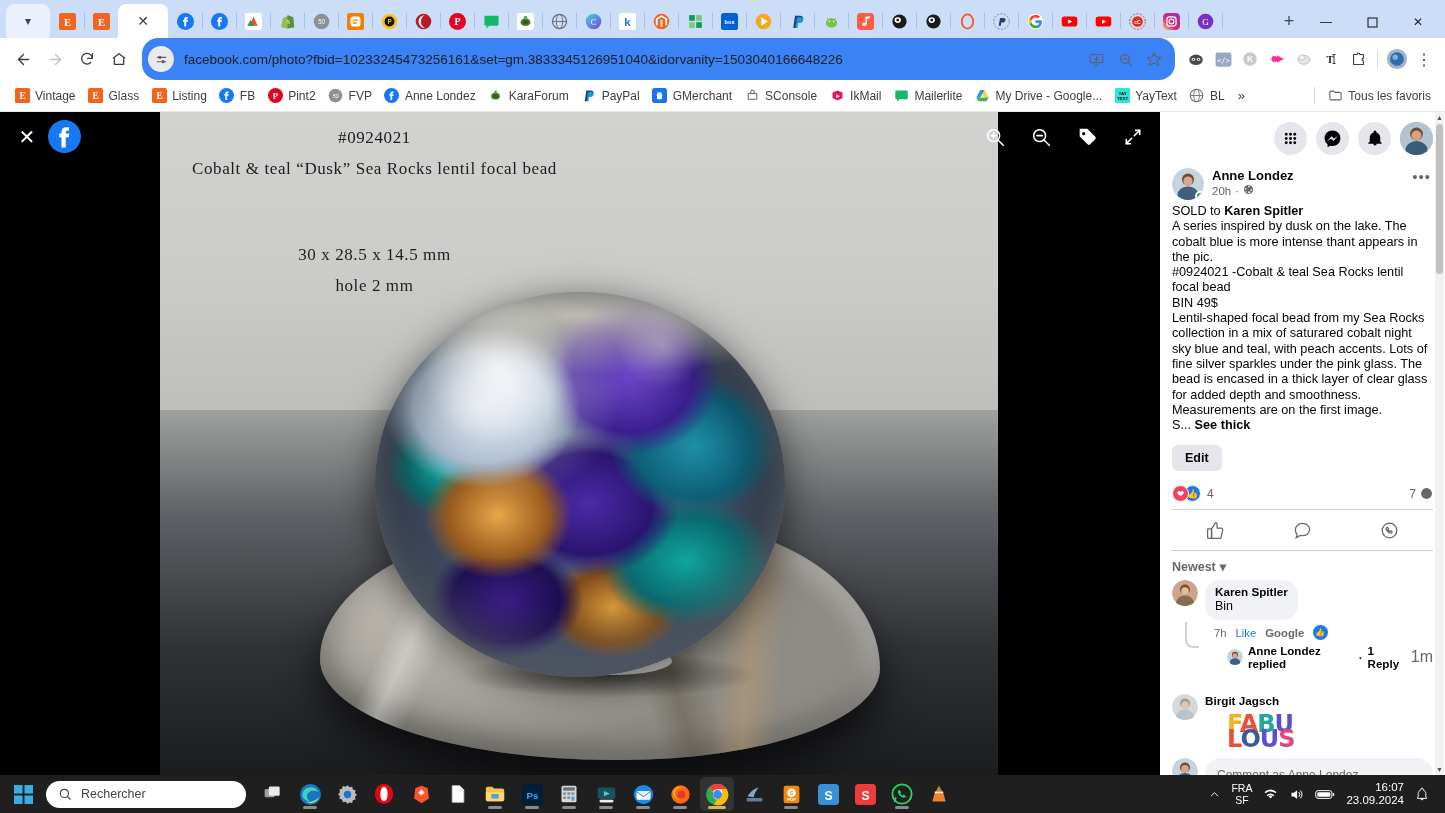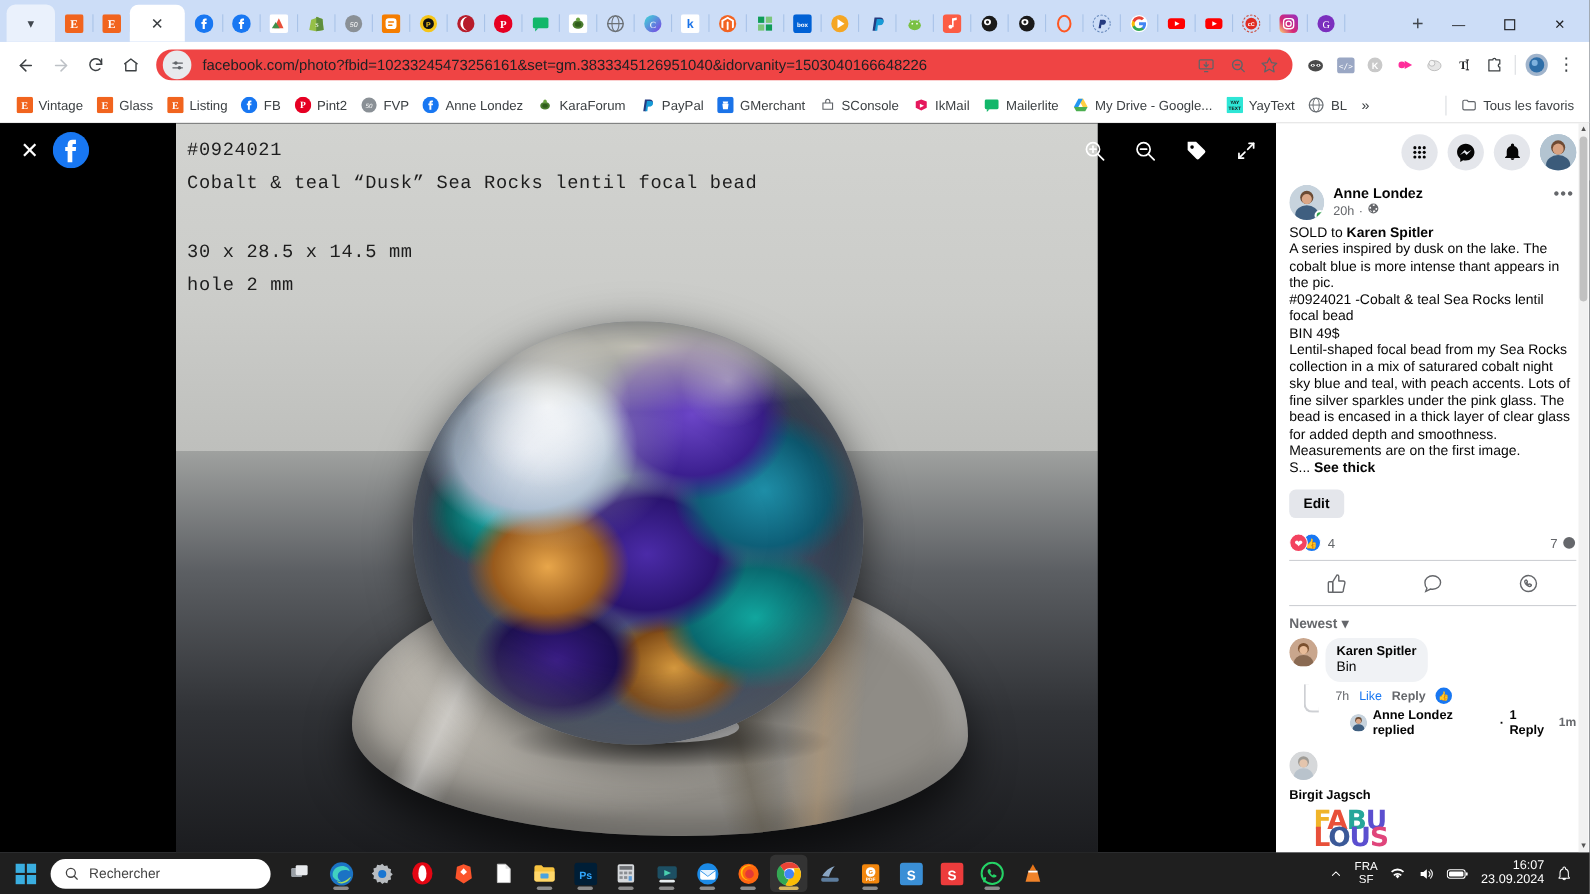--- a/index.html
+++ b/index.html
@@ -50,21 +50,21 @@
   .toolbar {
     height:42px; background:#fff; display:flex; align-items:center;
     padding:0 8px; gap:2px;
   }
   .tbtn {
     width:30px;height:30px;border-radius:50%;
     display:flex;align-items:center;justify-content:center;
     color:#474747; flex:0 0 auto;
   }
   .omnibox {
-    flex:1; height:28px; background:#ef4444; border-radius:16px;
+    flex:1; height:42px; background:#3b82f6; border-radius:16px;
     display:flex; align-items:center; padding:0 8px 0 6px; margin:0 6px;
     min-width:0;
   }
   .omni-lock {
     width:26px;height:26px;border-radius:50%;background:#e8eaed;
     display:flex;align-items:center;justify-content:center; flex:0 0 auto;
   }
   .omni-url {
     flex:1; font-size:13.5px; color:#202124; white-space:nowrap;
     overflow:hidden; text-overflow:ellipsis; padding-left:10px;
@@ -167,25 +167,25 @@
       radial-gradient(circle at 30% 20%, rgba(255,255,255,.75) 0%, rgba(255,255,255,0) 18%),
       radial-gradient(circle at 70% 14%, rgba(255,255,255,.35) 0%, rgba(255,255,255,0) 10%);
   }
   .bead::after{
     content:""; position:absolute; inset:0; border-radius:50%;
     box-shadow: inset 0 -26px 46px rgba(255,255,255,.22),
                 inset 0 20px 30px rgba(255,255,255,.10);
     background: radial-gradient(ellipse 90% 22% at 50% 6%, rgba(232,226,205,.75), transparent 70%);
   }
   .overlay-text{
-    position:absolute; left:10px; top:16px; z-index:5;
-    font-family:Liberation Mono, monospace; color:#1d1d1d;
+    position:absolute; left:32px; top:16px; z-index:5;
+    font-family:Liberation Serif, serif; color:#1d1d1d;text-align:center;
   }
   .ot-line{ font-size:17px; letter-spacing:.6px; margin-bottom:11px; white-space:nowrap; }
-  .ot-line.big{ margin-bottom:12px; }
+  .ot-line.big{ margin-bottom:34px; }
   .ot-gap{ height:32px; }
 
   
   .fbpanel {
     width:285px; background:#fff; display:flex; flex-direction:column;
     flex:0 0 285px; position:relative;
   }
   .fb-topbar {
     height:52px; display:flex; align-items:center; justify-content:flex-end;
     gap:9px; padding:0 12px 0 8px; background:#fff;
@@ -243,21 +243,21 @@
   .c-name { font-size:11.7px; font-weight:600; color:#050505; line-height:14px;}
   .c-text { font-size:12.5px; color:#050505; line-height:15px;}
   .c-actions { display:flex; align-items:center; gap:9px; font-size:11.3px; color:#65676b; padding:5px 0 0 9px;}
   .c-actions .strong{ font-weight:600; }
   .c-actions .blue{ color:#1877f2; font-weight:400; }
   .mini-like{ width:15px;height:15px;border-radius:50%;background:#1877f2;display:inline-flex;
     align-items:center;justify-content:center;color:#fff;font-size:8px;}
   .replied-row{ display:flex; align-items:center; gap:5px; font-size:11.6px; color:#050505;
     font-weight:600; padding:4px 0 0 22px; position:relative;}
   .replied-row .tinypfp{ width:16px;height:16px;border-radius:50%;overflow:hidden;position:relative;flex:0 0 auto;}
-  .replied-row .ago{ font-weight:700; color:#65676b; font-size:11px;}
+  .replied-row .ago{ font-weight:400; color:#65676b; font-size:16px;}
   .thread-line{ position:absolute; left:12px; top:28px; width:14px;height:26px;
     border-left:2px solid #ced0d4; border-bottom:2px solid #ced0d4; border-bottom-left-radius:8px;}
 
   .fabu { font-family:"DejaVu Sans", sans-serif; font-weight:bold; font-size:24px;
     line-height:17px; letter-spacing:-1px; }
   .fabu .c1{color:#f0b429;} .fabu .c2{color:#e8503a;} .fabu .c3{color:#26a69a;}
   .fabu .c4{color:#5b4fcf;} .fabu .c5{color:#3b5998;} .fabu .c6{color:#e0457b;}
 
   .composer-row{ display:flex; gap:7px; align-items:flex-start; margin-top:10px; }
   .composer {
@@ -1060,21 +1060,21 @@
               </svg>
           </div>
           <div style="min-width:0;">
             <div class="bubble">
               <div class="c-name">Karen Spitler</div>
               <div class="c-text">Bin</div>
             </div>
             <div class="c-actions">
               <span>7h</span>
               <span class="blue">Like</span>
-              <span class="strong">Reply</span>
+              <span class="strong">Google</span>
               <span class="mini-like">👍</span>
             </div>
             <div class="replied-row">
               <div class="thread-line" style="left:-20px;top:-18px;"></div>
               <span class="tinypfp">
                 <svg width="16" height="16" viewBox="0 0 16 16">
                     <circle cx="8" cy="8" r="8" fill="#c7d3dd"></circle>
                     <circle cx="8" cy="5.8" r="3" fill="#6b4b34"></circle>
                     <ellipse cx="8" cy="13.6" rx="5.3" ry="4.3" fill="#3f5f80"></ellipse>
                     <circle cx="8" cy="6.6" r="2.3" fill="#dba787"></circle>
@@ -1082,21 +1082,21 @@
               </span>
               <span>Anne Londez replied</span>
               <span>·</span>
               <span>1 Reply</span>
               <span class="ago">1m</span>
             </div>
           </div>
         </div>
 
         
-        <div class="comment" style="margin-top:13px;flex-direction:column;">
+        <div class="comment" style="margin-top:24px;">
           <div class="cpfp">
             <svg width="26" height="26" viewBox="0 0 26 26">
                 <circle cx="13" cy="13" r="13" fill="#d6d8da"></circle>
                 <circle cx="13" cy="9.5" r="5" fill="#9e9b95"></circle>
                 <ellipse cx="13" cy="23" rx="9" ry="7.5" fill="#b9c3cc"></ellipse>
                 <circle cx="13" cy="11" r="3.8" fill="#e4c5ad"></circle>
               </svg>
           </div>
           <div style="min-width:0;">
             <div class="c-name">Birgit Jagsch</div>

